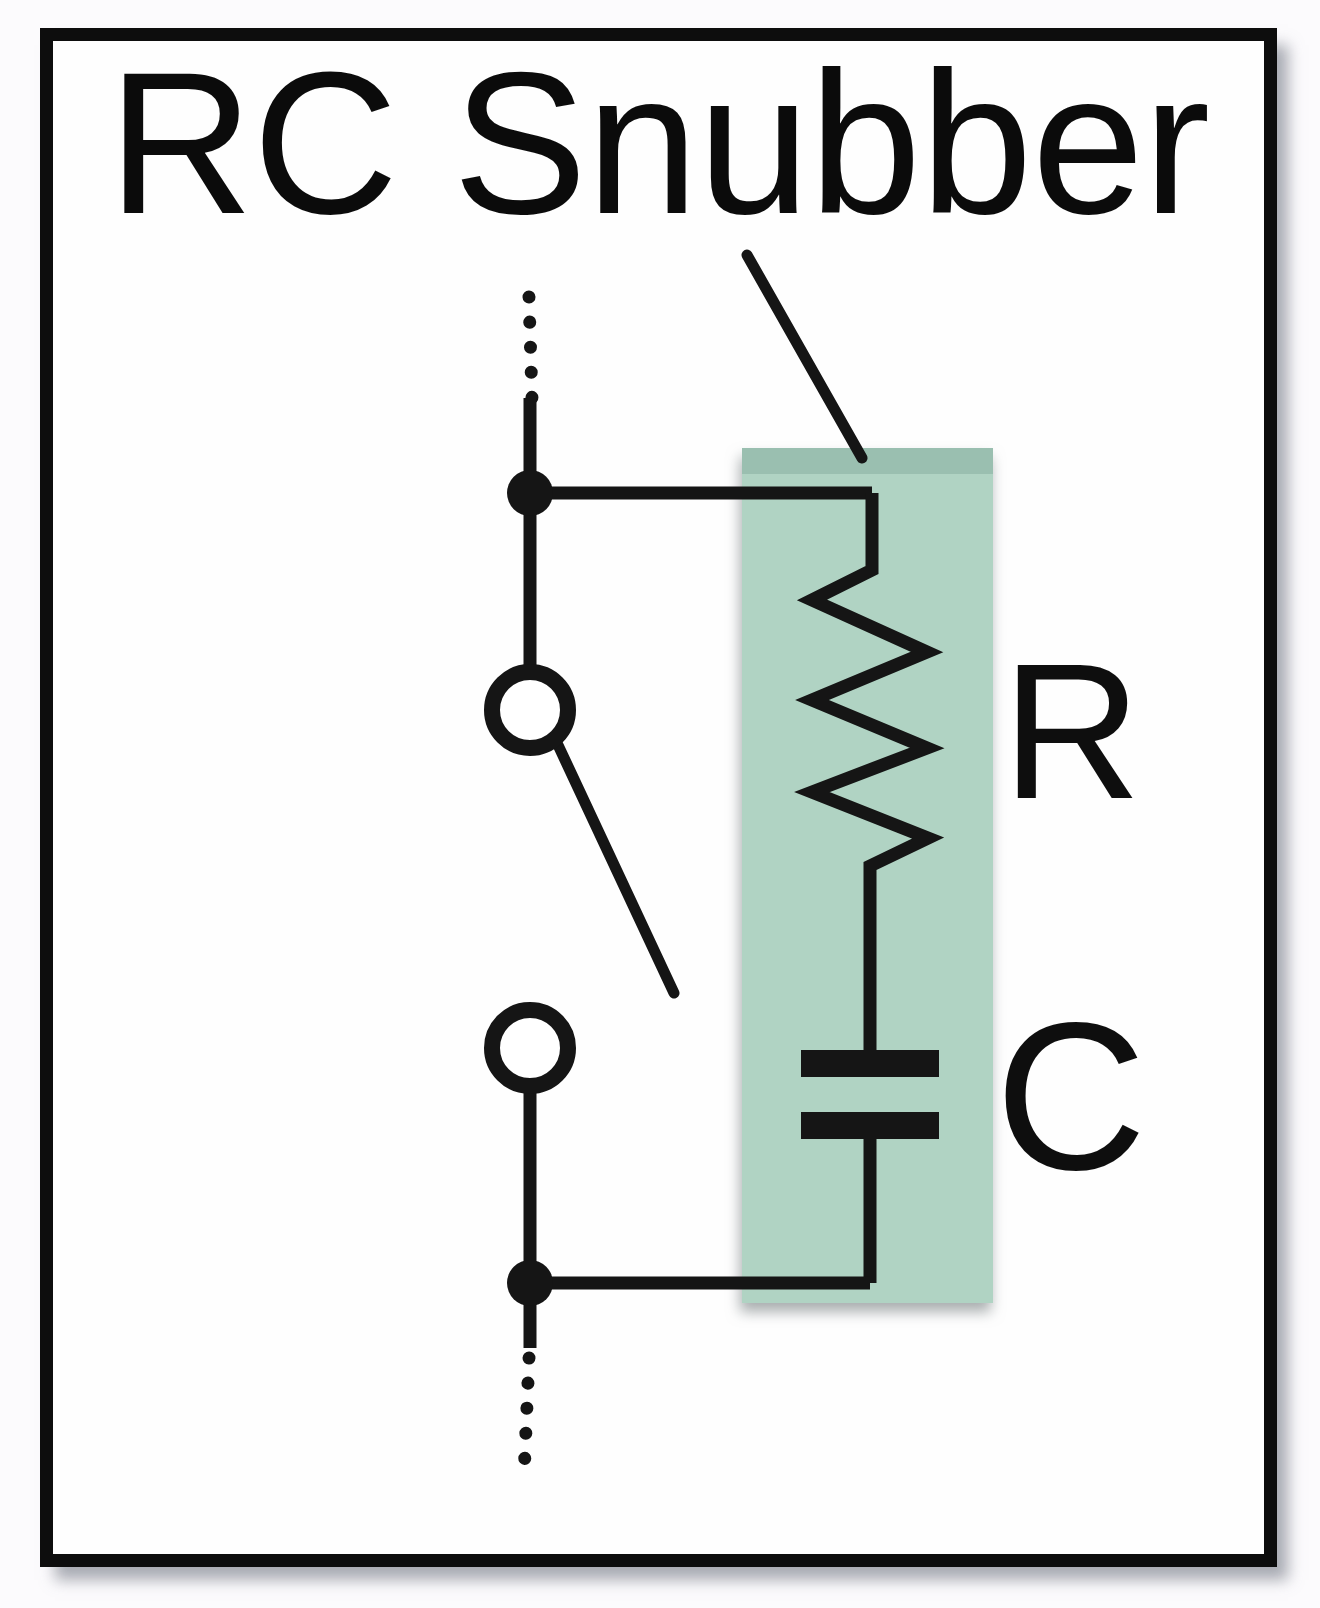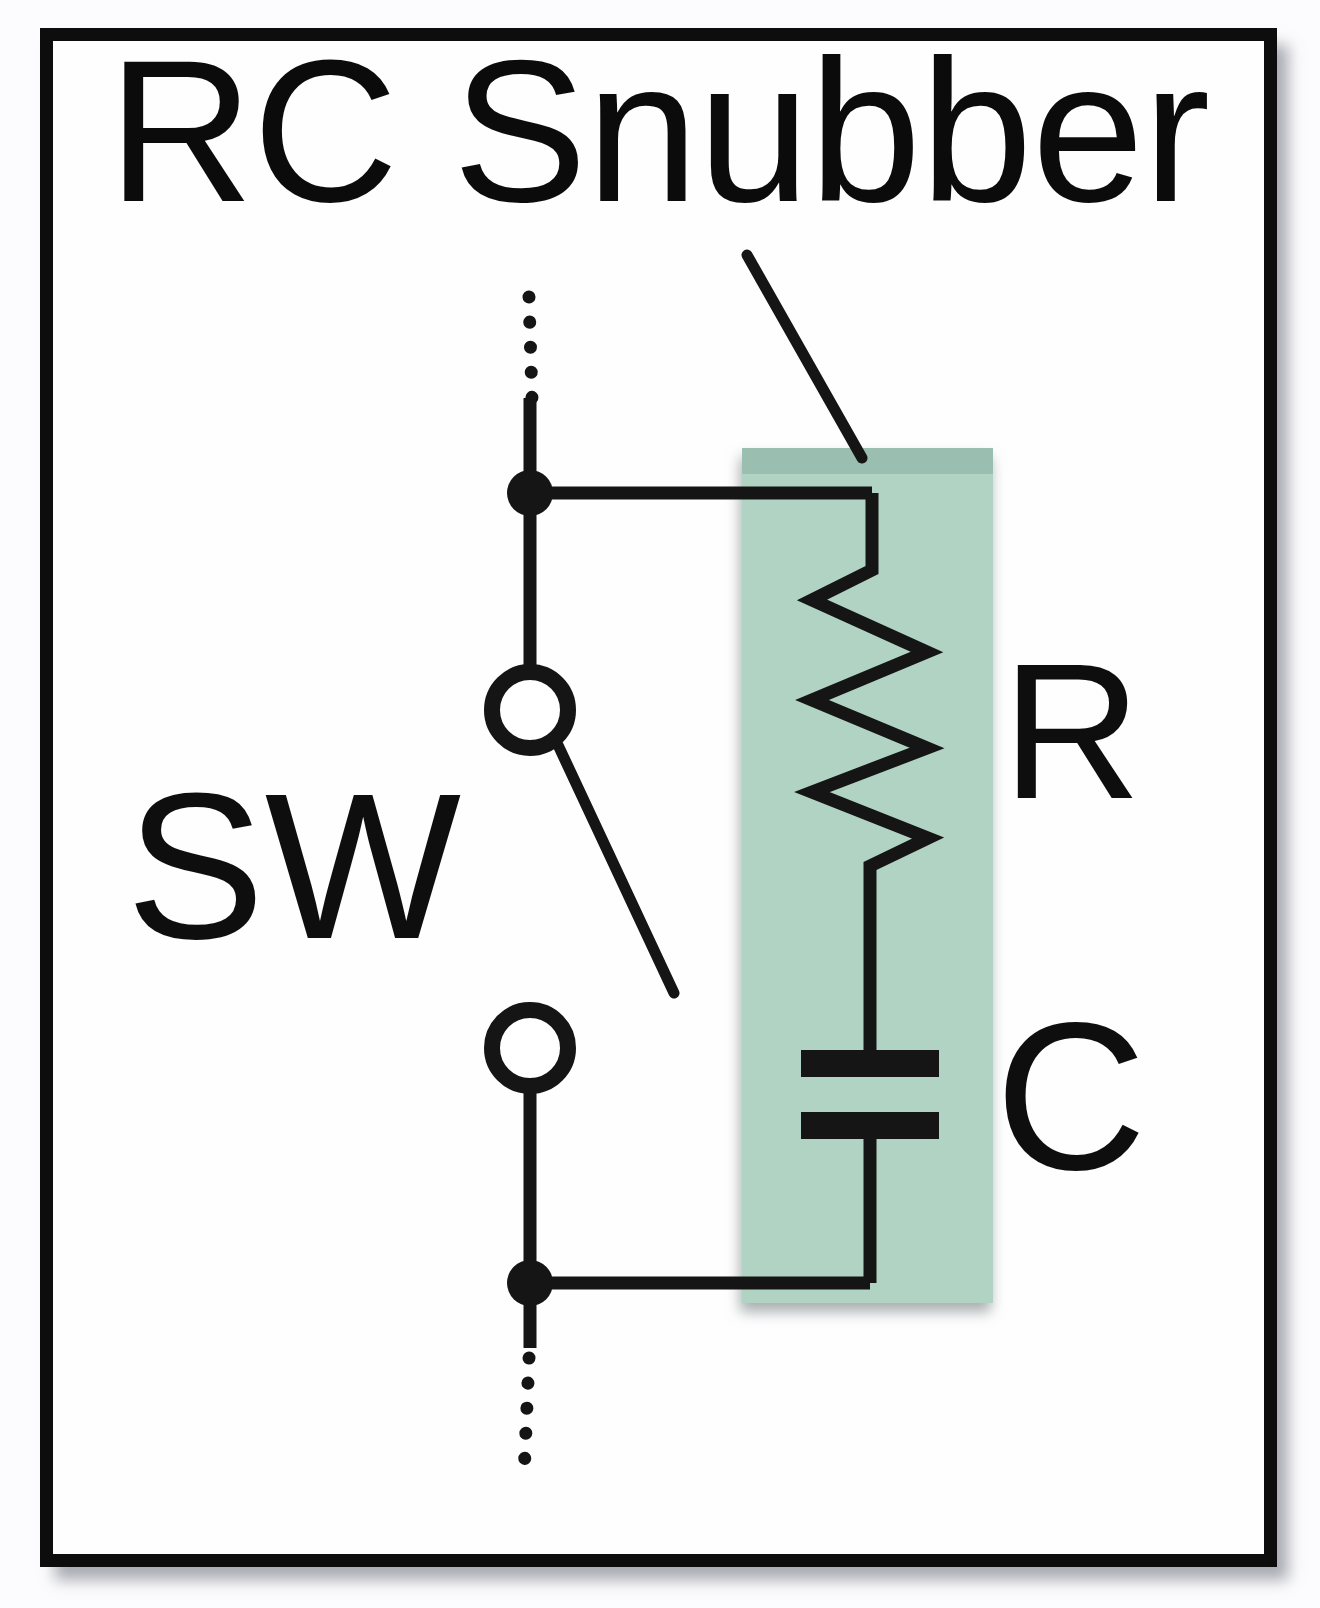--- a/index.html
+++ b/index.html
@@ -21,21 +21,21 @@
     top: 28px;
     width: 1211px;
     height: 1513px;
     background: #fefefe;
     border: 13px solid #0d0d0d;
     box-shadow: 13px 15px 14px -2px rgba(100, 105, 118, 0.55);
   }
   .diagram-title {
     position: absolute;
     left: 40px;
-    top: 30px;
+    top: 42px;
     width: 1237px;
     text-align: center;
     font-size: 202px;
     line-height: 1;
     color: #0b0b0b;
     letter-spacing: -1px;
     white-space: nowrap;
   }
   .component-label {
     position: absolute;
@@ -101,17 +101,16 @@
     </g>
 
     <g fill="#ffffff" stroke-width="16" stroke="#151515">
       <circle cx="530" cy="710" r="38"></circle>
       <circle cx="530" cy="1048" r="38"></circle>
     </g>
   </svg>
 
   <div class="diagram-title">RC Snubber</div>
 
-  <div class="component-label label-sw">SW</div>
   <div class="component-label label-r">R</div>
   <div class="component-label label-c">C</div>
 
 </div>
 
 </body></html>

